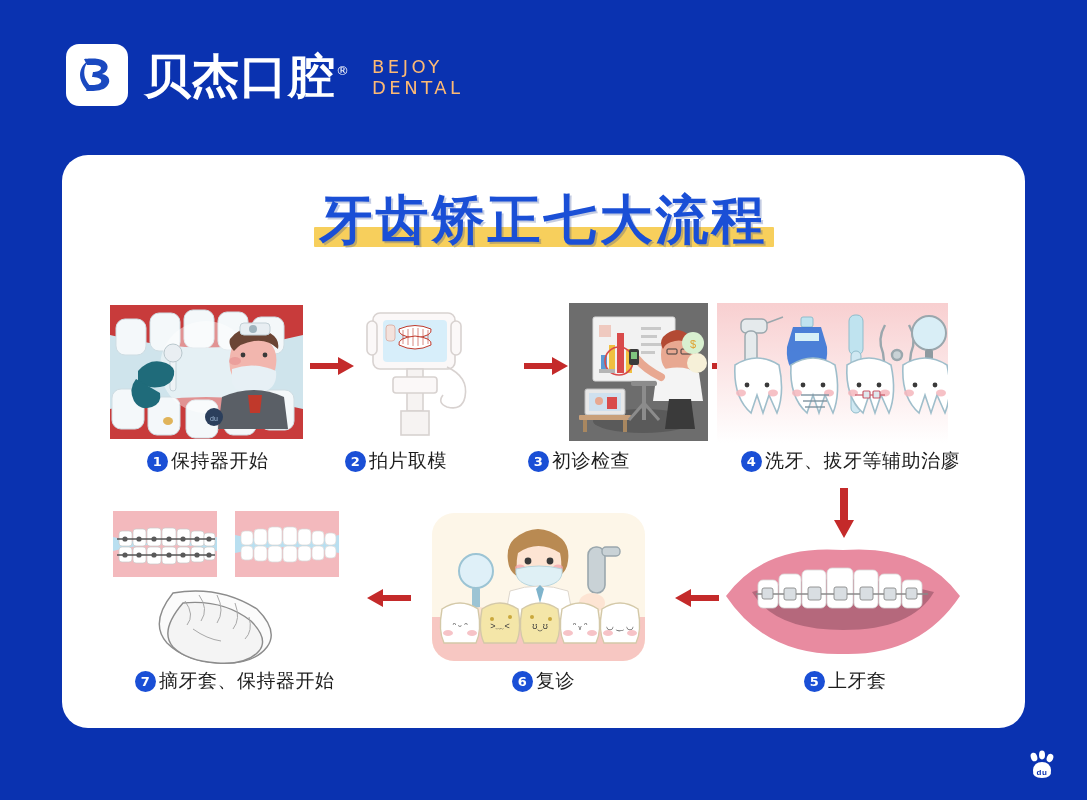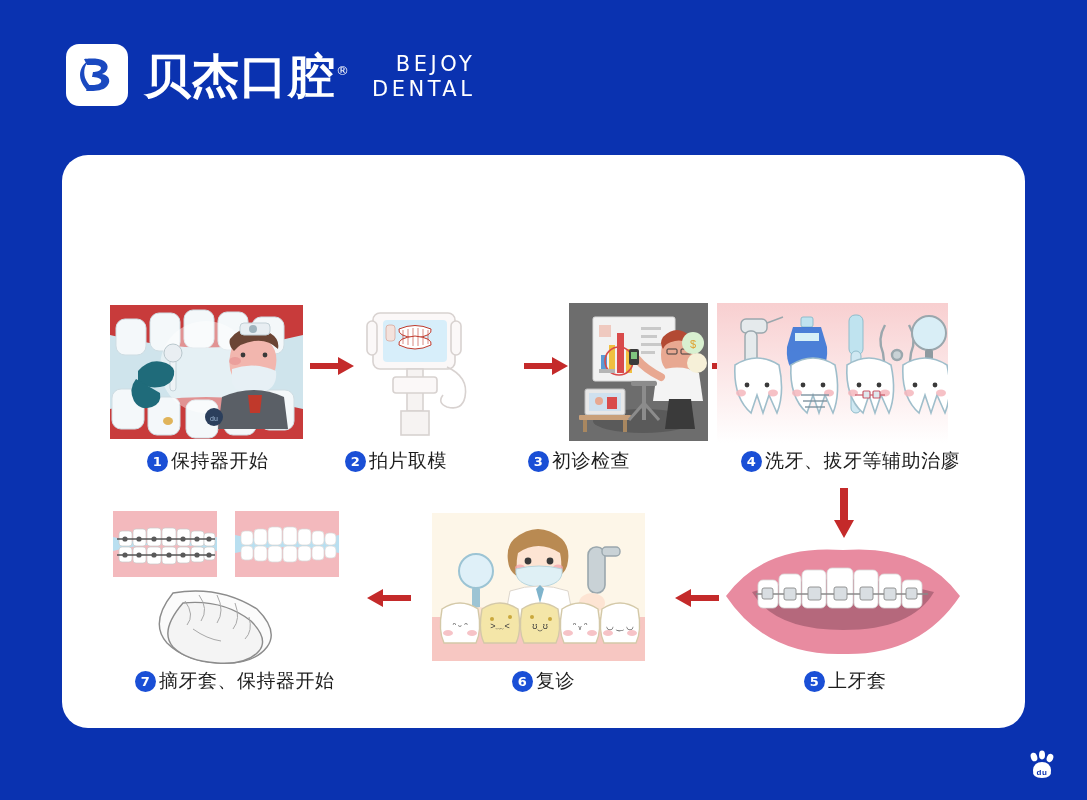--- a/index.html
+++ b/index.html
@@ -4,33 +4,33 @@
 <style>
   * { box-sizing: border-box; margin: 0; padding: 0; }
   body {
     width: 1087px; height: 800px;
     background: #0a32b0;
     font-family: "DejaVu Sans", "Liberation Sans", sans-serif;
     overflow: hidden; position: relative;
   }
 
   
-  .header { position: absolute; left: 66px; top: 44px; display: flex; align-items: center; gap: 16px; text-align: right; }
+  .header { position: absolute; left: 66px; top: 44px; display: flex; align-items: center; gap: 16px; }
   .logo-mark {
     width: 62px; height: 62px; background: #ffffff; border-radius: 13px;
     display: flex; align-items: center; justify-content: center;
   }
   .logo-mark svg { display: block; }
   .logo-cn {
     color: #ffffff; font-size: 47px; font-weight: bold; letter-spacing: 1px;
     line-height: 1; position: relative; white-space: nowrap;
   }
   .logo-reg { font-size: 13px; vertical-align: super; font-weight: normal; }
   .logo-en {
-    color: #ffffff; font-size: 21px; line-height: 1.18; letter-spacing: 3.5px;
+    color: #fdba74; font-size: 18px; line-height: 1.18; letter-spacing: 3.5px;
     font-weight: 500; margin-left: 6px; padding-top: 4px;
   }
 
   
   .card {
     position: absolute; left: 62px; top: 155px;
     width: 963px; height: 573px;
     background: #ffffff; border-radius: 26px;
   }
 
@@ -85,20 +85,26 @@
   </div>
   <div class="logo-cn"><span>贝杰口腔</span><span class="logo-reg">®</span></div>
   <div class="logo-en">
     <div>BEJOY</div>
     <div>DENTAL</div>
   </div>
 </div>
 
 <div class="card">
 
+  <div class="title-wrap">
+    <span class="title-inner">
+      <span class="title-hl"></span>
+      <span class="title-text">牙齿矫正七大流程</span>
+    </span>
+  </div>
 
   <div class="pic" style="left:48px; top:150px; width:193px; height:134px;">
     <svg width="193" height="134" viewBox="0 0 193 134">
       <rect width="193" height="134" fill="#cfe4ec"></rect>
       <path d="M0 0 H193 V30 Q96 55 0 30 Z" fill="#c83b3b"></path>
       <path d="M0 134 H193 V104 Q96 80 0 104 Z" fill="#c83b3b"></path>
       <g fill="#f4f8fa" stroke="#cfdde3" stroke-width="1">
         <rect x="6" y="14" width="30" height="36" rx="9"></rect>
         <rect x="40" y="8" width="30" height="38" rx="9"></rect>
         <rect x="74" y="5" width="30" height="38" rx="9"></rect>
@@ -360,21 +366,21 @@
       </g>
     </svg>
   </div>
 
   <div class="arrow" style="left:613px; top:432px;">
     <svg width="44" height="22" viewBox="0 0 44 22">
       <path d="M44 8 H16 V2 L0 11 L16 20 V14 H44 Z" fill="#c42a2a"></path>
     </svg>
   </div>
 
-  <div class="pic" style="left:370px; top:358px; width:213px; height:148px;">
+  <div class="pic" style="left:370px; top:358px; width:213px; height:148px;border-radius:22px;">
     <svg width="213" height="148" viewBox="0 0 213 148">
       <rect width="213" height="148" fill="#fdf6e8"></rect>
       <rect x="0" y="104" width="213" height="44" fill="#f7c7c2"></rect>
 
       <g>
         <path d="M82 26 q24 -20 48 0 q8 8 6 22 q-2 20 -30 20 q-28 0 -30 -20 q-2 -14 6 -22 Z" fill="#b98a52"></path>
         <path d="M86 40 q20 -14 42 0 q4 18 -4 26 q-8 8 -17 8 q-9 0 -17 -8 q-8 -8 -4 -26 Z" fill="#fde4d3"></path>
         <circle cx="96" cy="48" r="3.4" fill="#3a3a3a"></circle>
         <circle cx="118" cy="48" r="3.4" fill="#3a3a3a"></circle>
         <ellipse cx="88" cy="55" rx="5" ry="3.4" fill="#f3aab0" opacity=".8"></ellipse>

